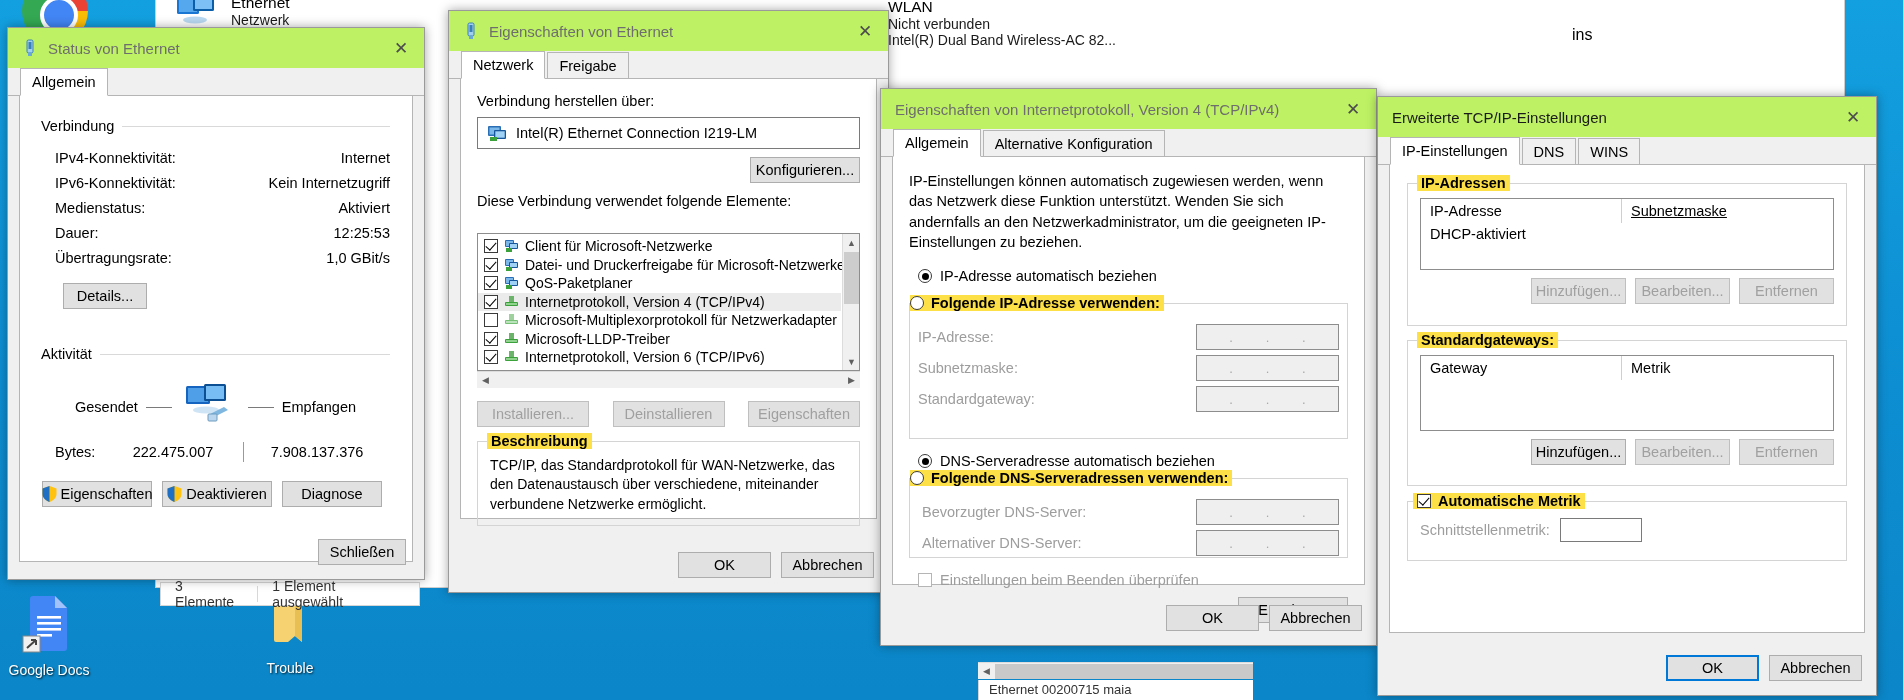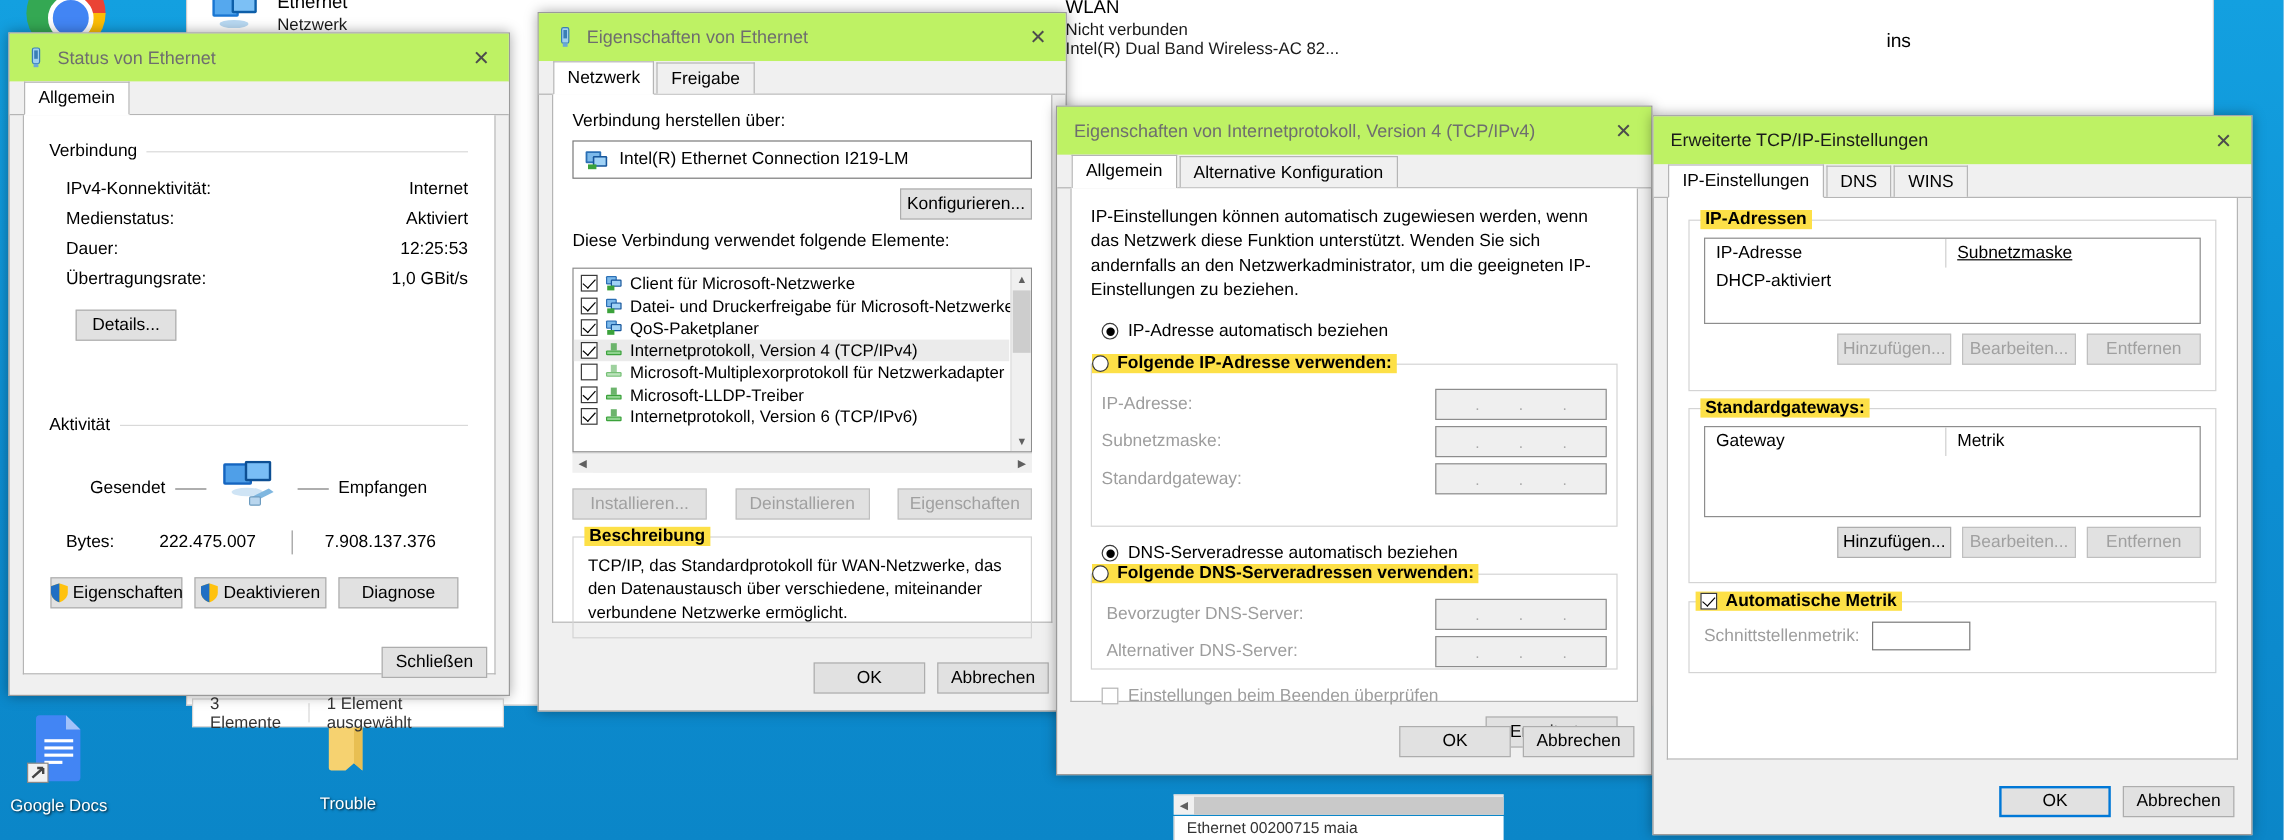--- a/index.html
+++ b/index.html
@@ -216,20 +216,24 @@
 
       <div style="position:absolute; left:21px; top:22px; right:22px;">
         <div class="row">
           <span class="lbl">Verbindung</span>
           <span class="hrline"></span>
         </div>
         <div style="margin-top:11px;">
           <div class="row" style="justify-content:space-between; height:25px;">
             <span class="lbl" style="padding-left:14px;">IPv4-Konnektivität:</span>
             <span class="lbl">Internet</span>
+          </div>
+          <div class="row" style="justify-content:space-between; height:25px;">
+            <span class="lbl" style="padding-left:14px;">IPv6-Konnektivität:</span>
+            <span class="lbl">Kein Internetzugriff</span>
           </div>
           <div class="row" style="justify-content:space-between; height:25px;">
             <span class="lbl" style="padding-left:14px;">Medienstatus:</span>
             <span class="lbl">Aktiviert</span>
           </div>
           <div class="row" style="justify-content:space-between; height:25px;">
             <span class="lbl" style="padding-left:14px;">Dauer:</span>
             <span class="lbl">12:25:53</span>
           </div>
           <div class="row" style="justify-content:space-between; height:25px;">
@@ -326,21 +330,21 @@
         </svg>
         <span style="margin-left:9px;">Intel(R) Ethernet Connection I219-LM</span>
       </div>
 
       <div style="display:flex; justify-content:flex-end; margin-top:8px;">
         <button class="btn" style="width:110px;">Konfigurieren...</button>
       </div>
 
       <div class="lbl" style="margin-top:10px;">Diese Verbindung verwendet folgende Elemente:</div>
 
-      <div class="listbox" style="margin-top:14px; height:154px;">
+      <div class="listbox" style="margin-top:24px; height:138px;">
         <div style="padding:3px 18px 0 0;">
           <div class="li">
             <span class="check on"></span>
             <svg class="mini-icon" style="margin-left:6px;" viewBox="0 0 15 14">
               <rect x="1" y="1" width="9" height="7" rx="1" fill="#2a6fb5"></rect>
                 <rect x="2" y="2" width="7" height="5" fill="#7cb9ea"></rect>
               <rect x="5" y="4" width="9" height="6" rx="1" fill="#17569b"></rect>
                 <rect x="6" y="5" width="7" height="4" fill="#a0d2f6"></rect>
               <rect x="2" y="9" width="6" height="4" fill="#3ba23b"></rect>
             </svg>

